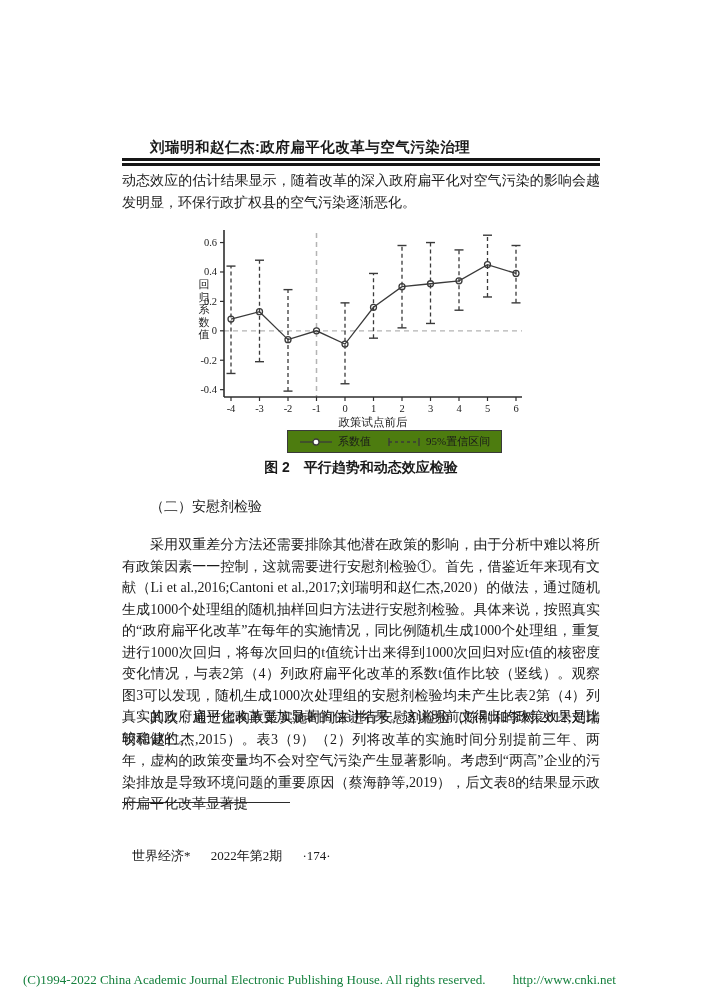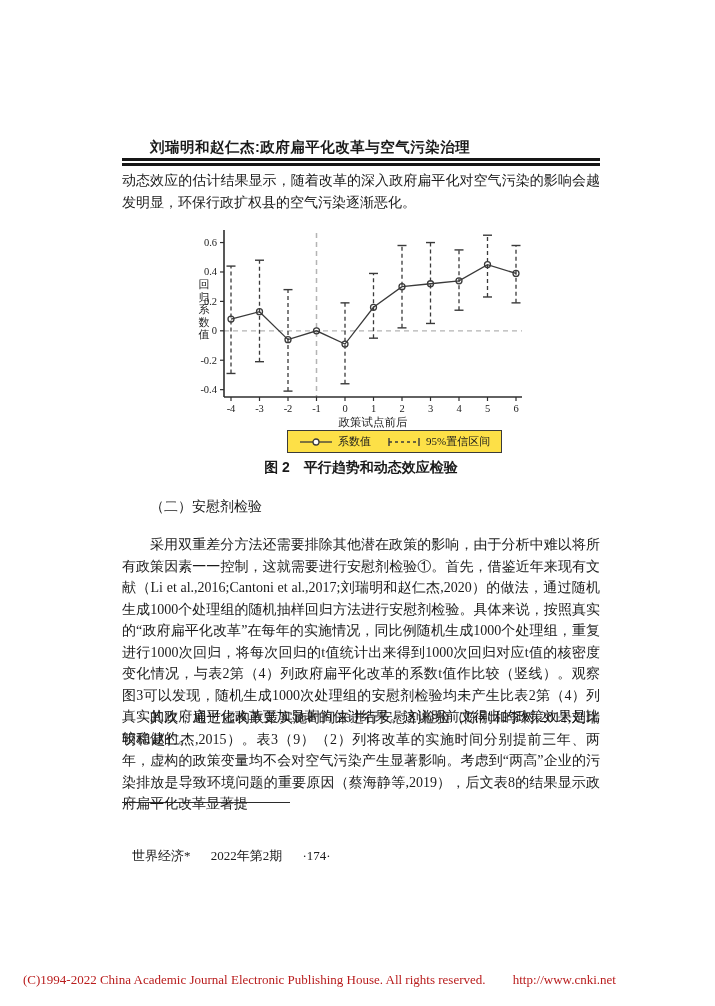--- a/index.html
+++ b/index.html
@@ -13,31 +13,31 @@
   .para{position:absolute;left:122px;width:478px;margin:0;font-size:14px;
         line-height:21.5px;text-align:justify;}
   .indent{text-indent:2em;}
   #p1{top:170px;}
   #heading{top:496px;}
   #p2{top:534px;}
   #p3{top:707px;}
   .chart-svg{position:absolute;left:158px;top:228px;}
   .chart-svg text{font-family:"Liberation Serif","DejaVu Serif",serif;}
   .legend{position:absolute;left:287px;top:430px;display:inline-flex;align-items:center;
-        gap:16px;border:1px solid #3a3a3a;padding:3px 11px;font-size:11px;background:#fde047;
+        gap:16px;border:1px solid #3a3a3a;padding:3px 11px;font-size:11px;background:#4d7c0f;
         white-space:nowrap;}
   .leg-item{display:inline-flex;align-items:center;gap:5px;}
   .caption{position:absolute;left:122px;top:459px;width:478px;text-align:center;margin:0;
         font-family:"Liberation Sans","DejaVu Sans",sans-serif;font-weight:bold;font-size:14px;}
   .cap-label{margin-right:14px;}
   .fn-rule{position:absolute;left:122px;top:802px;width:168px;border-top:1.5px solid #2b2b2b;}
   .footnote{position:absolute;left:122px;top:813px;width:478px;margin:0;font-size:12px;text-indent:2em;}
   .page-footer{position:absolute;left:128px;top:843px;margin:4px;font-size:13px;white-space:nowrap;}
   .page-footer .gap{margin-left:17px;}
-  .copyright{position:absolute;left:23px;top:972px;margin:0;font-size:13px;color:#b91c1c;white-space:nowrap;}
+  .copyright{position:absolute;left:23px;top:972px;margin:0;font-size:13px;color:#15803d;white-space:nowrap;}
   .copyright .url{margin-left:24px;}
 </style>
 </head>
 <body>
 
 <div class="page">
 
   <div class="running-head">刘瑞明和赵仁杰:政府扁平化改革与空气污染治理</div>
   <div class="head-rule"></div>
 

